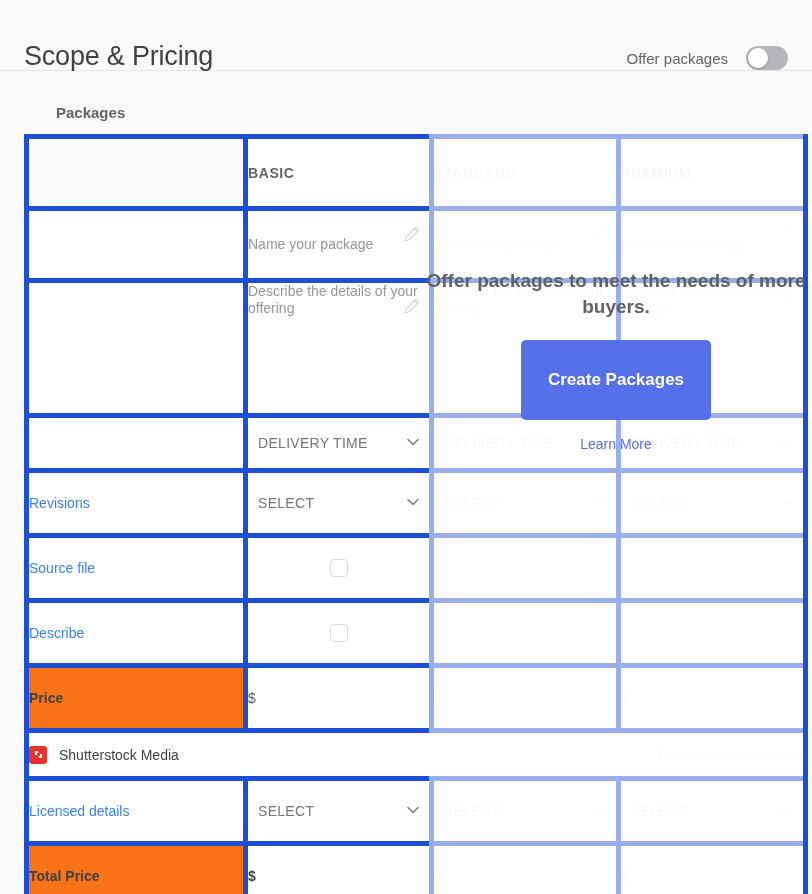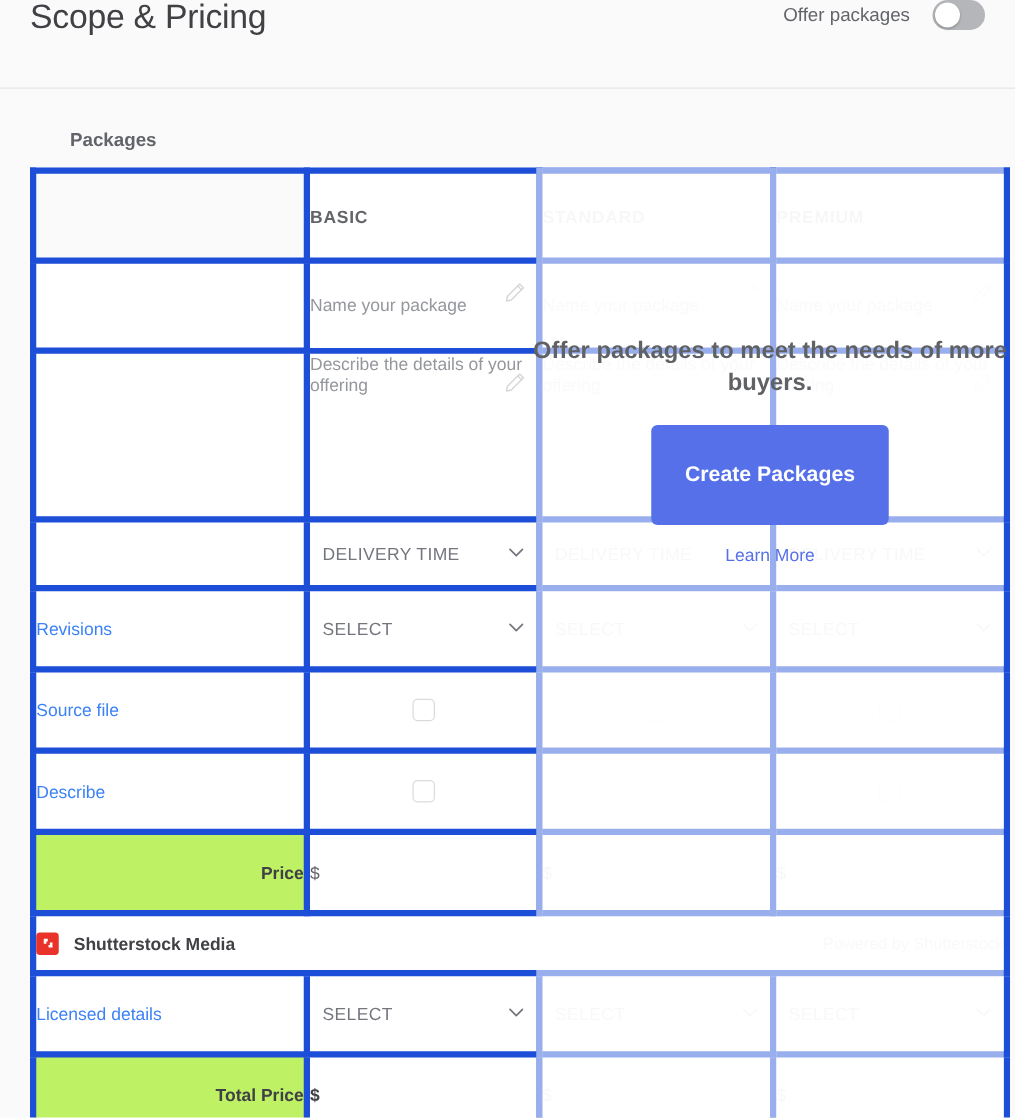--- a/index.html
+++ b/index.html
@@ -18,21 +18,21 @@
   }
 
   .page { position: relative; width: 812px; height: 894px; }
 
   
   .page-header {
     position: relative;
     height: 71px;
     padding: 0 24px;
     display: flex;
-    align-items: flex-start;
+    align-items: flex-end;
     justify-content: space-between;
     border-bottom: 1px solid #e4e5e7;
   }
   .page-title {
     font-size: 27px;
     font-weight: 400;
     color: #404145;
     letter-spacing: -0.2px;
     line-height: 1;
   }
@@ -100,21 +100,21 @@
   col.c-prem  { width: 187px; }
 
   
   .lbl {
     background: #fafafa;
     padding: 0 16px;
     font-size: 14px;
     color: #3b82f6;
   }
   .lbl.bold { font-weight: 700; color: #404145; }
-  .lbl.shade { background: #bef264; text-align: right; }
+  .lbl.shade { background: #f97316; }
 
   
   .tier-head {
     height: 72px;
     background: #f5f5f5;
     padding: 0 16px;
     font-size: 14px;
     font-weight: 700;
     letter-spacing: .6px;
     color: #62646a;
@@ -193,21 +193,21 @@
   }
   .ss-left { display: flex; align-items: center; gap: 12px; }
   .ss-logo {
     width: 18px; height: 18px;
     border-radius: 3px;
     background: #e9332a;
     display: flex; align-items: center; justify-content: center;
     flex: none;
   }
   .ss-logo svg { display: block; }
-  .ss-title { font-size: 14px; font-weight: 700; color: #404145; }
+  .ss-title { font-size: 14px; font-weight: 400; color: #404145; }
   .ss-powered { font-size: 13px; color: #f2f2f3; }
 
   
   .faded { opacity: .10; }
 
   
   .pkg-overlay {
     position: absolute;
     top: 0;
     left: 405px;

